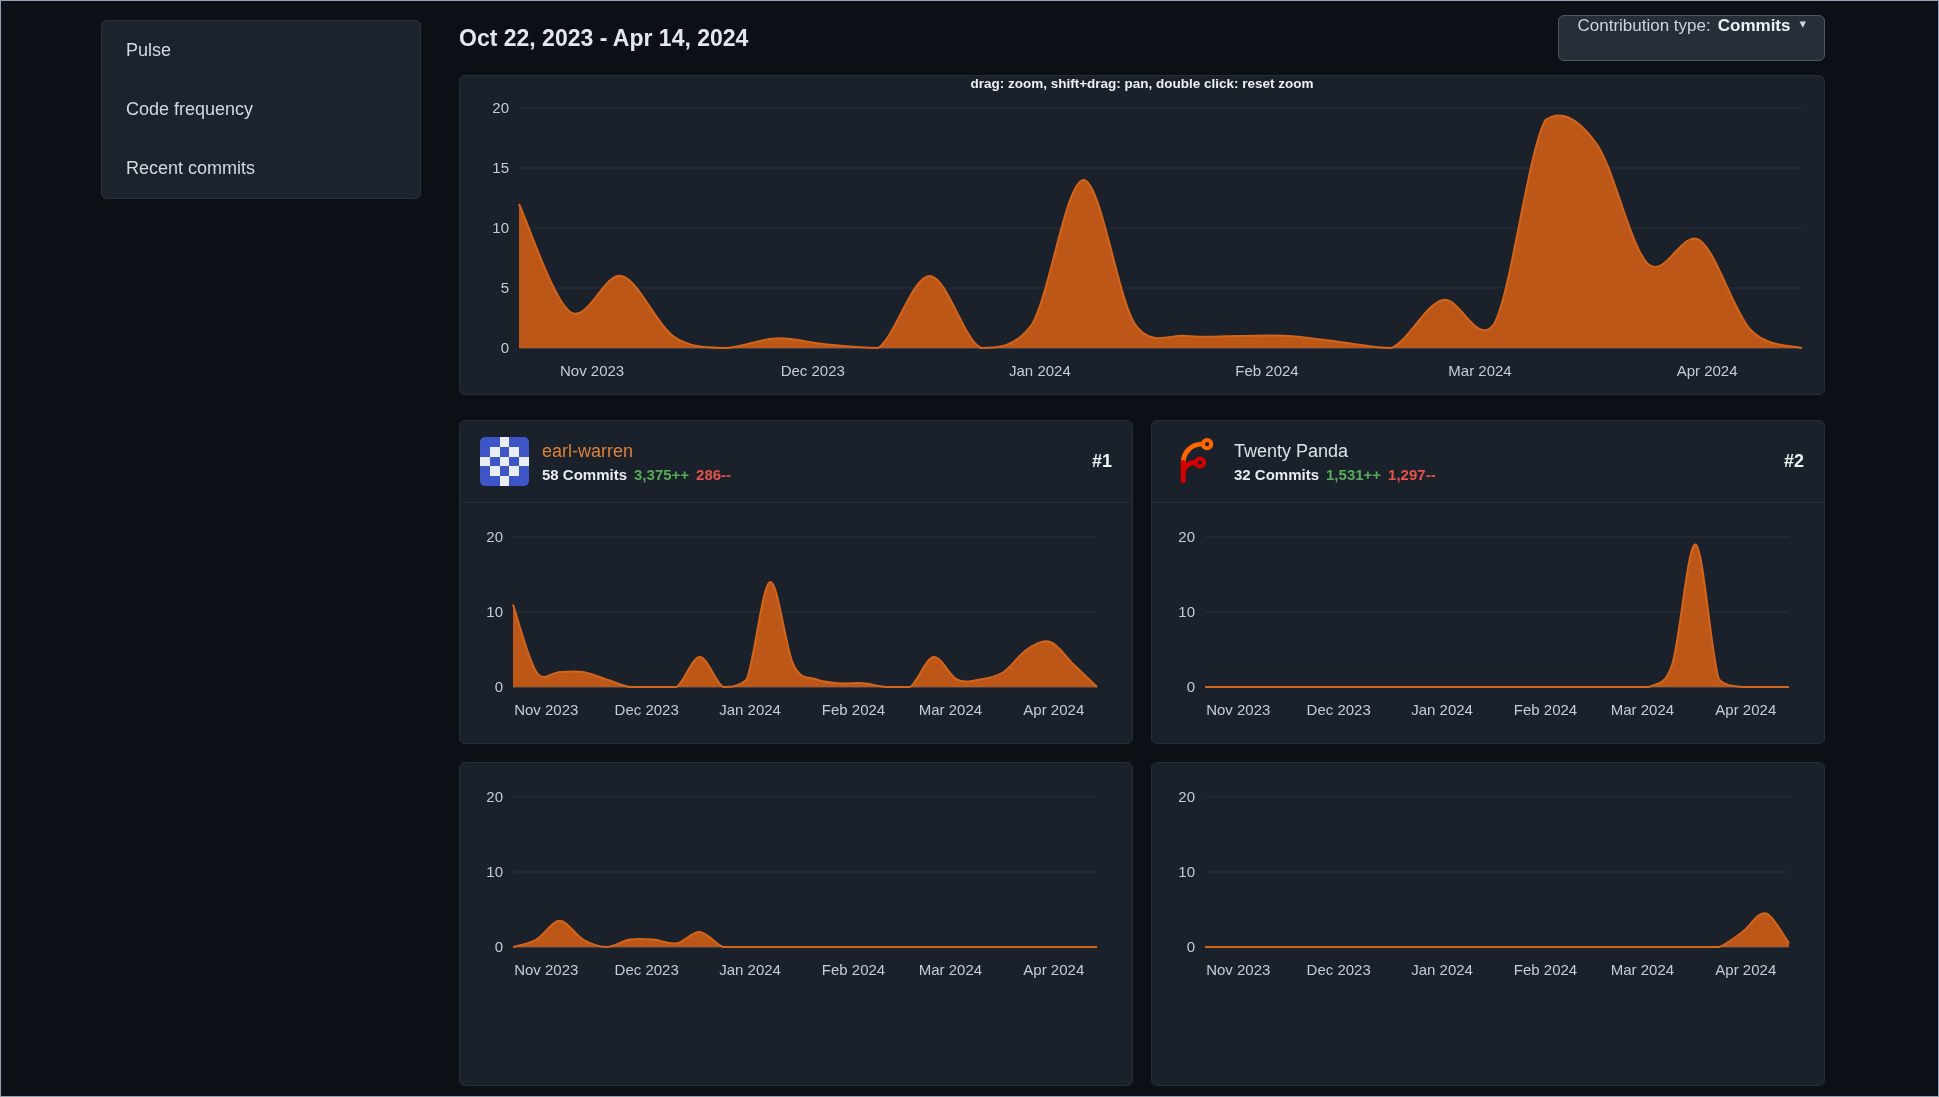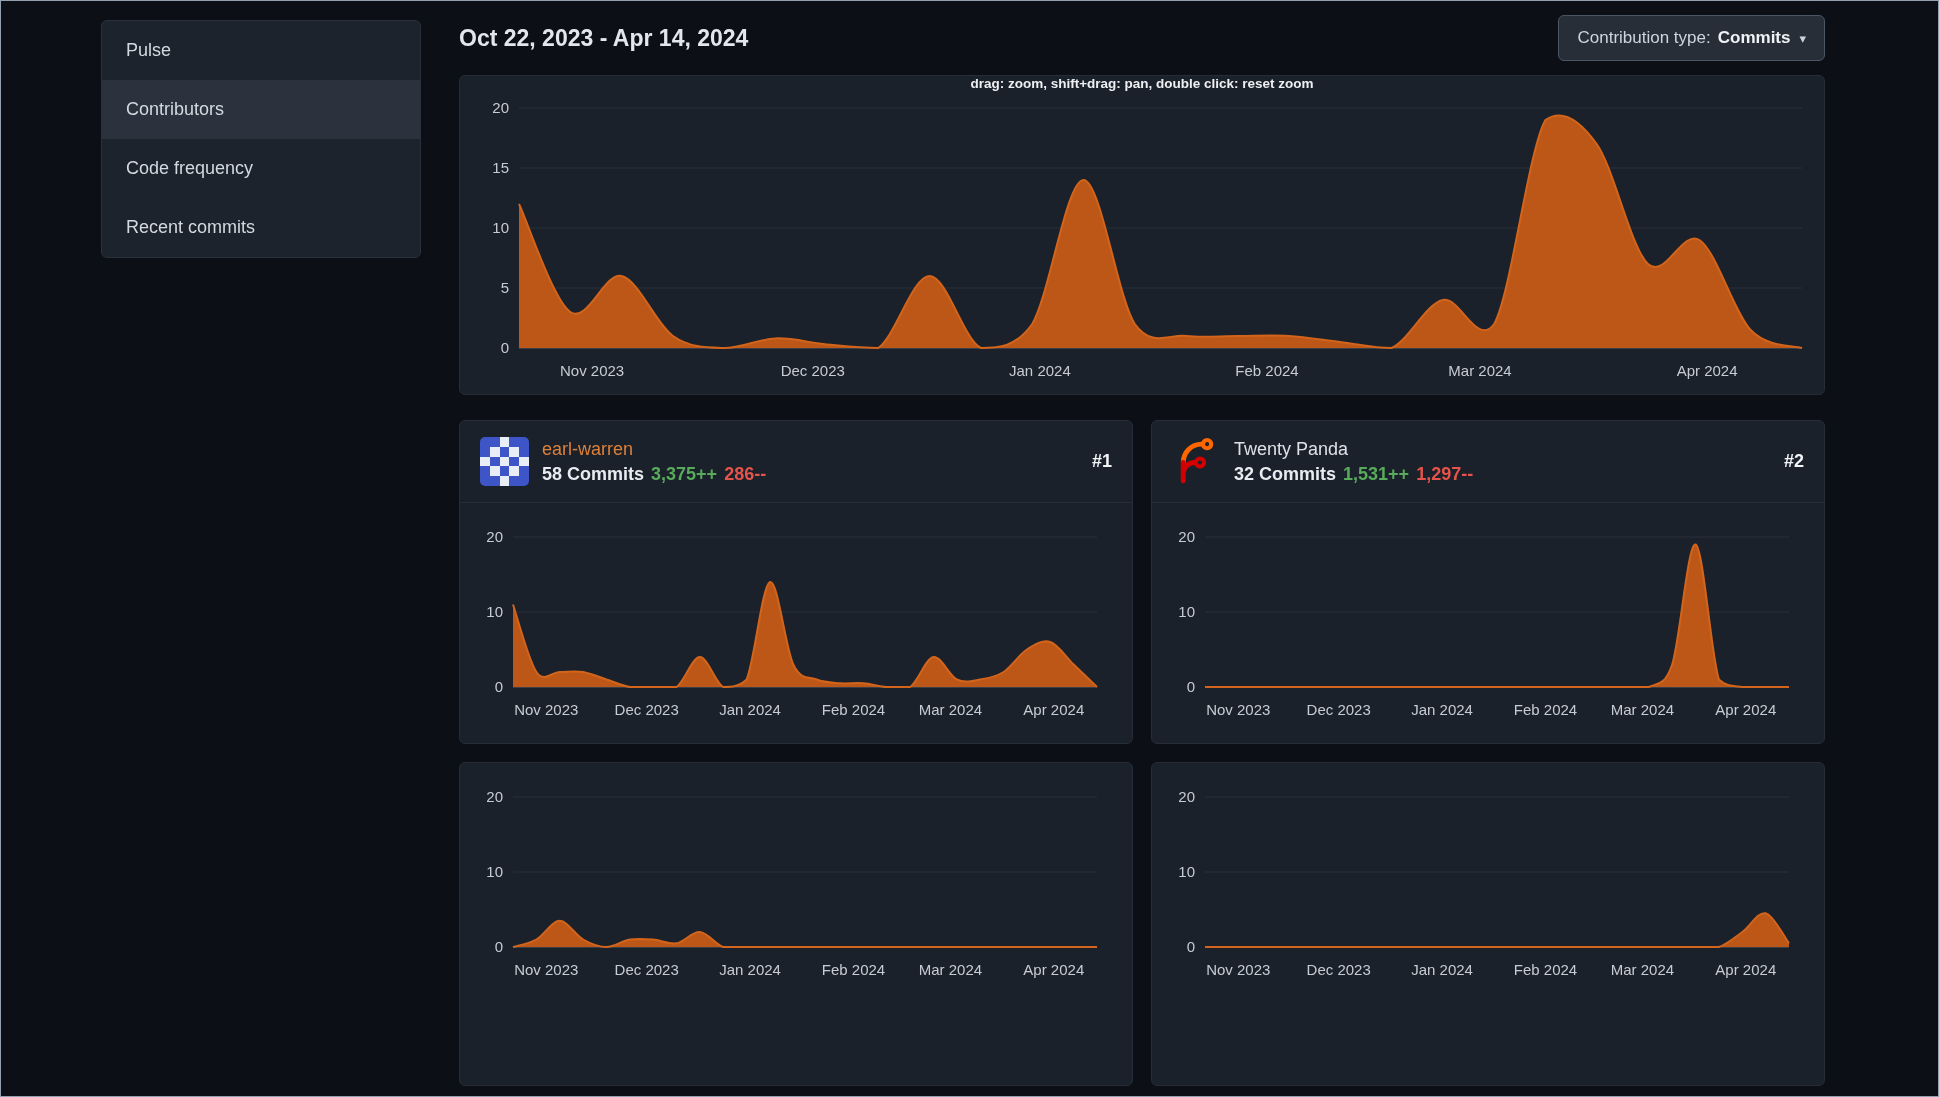--- a/index.html
+++ b/index.html
@@ -23,21 +23,21 @@
     height:59px; display:flex; align-items:center; padding:0 24px;
     font-size:18px; color:#d3d9e0; cursor:pointer;
   }
   .side-item.active { background:#2b323d; }
 
   
   .content { position:absolute; left:458px; top:0; width:1366px; }
   .topbar { height:74px; display:flex; align-items:center; justify-content:space-between; }
   .date-range { font-size:23px; font-weight:700; color:#e3e7ec; margin:0; }
   .ctype-btn {
-    height:46px; padding:0 18px; display:flex; align-items:center; gap:7px;
+    height:46px; padding:0 18px; display:flex; align-items:flex-start; gap:7px;
     background:#272e38; border:1px solid #4b5564; border-radius:6px;
     color:#ced4dc; font-size:17px; cursor:pointer; font-family:inherit;
   }
   .ctype-btn b { color:#eef1f5; }
   .caret { font-size:13px; color:#cdd3db; margin-left:2px; }
 
   .panel {
     background:#1b212a; border:1px solid #262d37; border-radius:6px;
   }
   .main-panel { height:320px; overflow:hidden; }
@@ -53,33 +53,32 @@
     grid-template-columns:674px 674px; gap:18px 18px;
   }
   .card { height:324px; overflow:hidden; }
   .card-head {
     height:82px; display:flex; align-items:center; padding:0 20px;
     border-bottom:1px solid #262d37;
   }
   .avatar { width:49px; height:49px; border-radius:5px; overflow:hidden; flex:none; margin-right:13px; display:block; }
   .who { display:flex; flex-direction:column; gap:4px; min-width:0;justify-content:center; }
   .uname { font-size:18px; text-decoration:none; cursor:pointer; }
-  .stats { display:flex; gap:7px; font-size:18px; font-weight:bold; color:#e8ecf0; }
+  .stats { display:flex; gap:7px; font-size:15px; font-weight:bold; color:#e8ecf0; }
   .adds { color:#57ab5a; }
   .dels { color:#e5534b; }
   .rank { margin-left:auto; font-size:18px; font-weight:bold; color:#f2f5f8; }
 </style>
 </head>
 <body>
 
 <div class="page">
 
   <aside class="sidebar">
     <div class="side-item">Pulse</div>
-    <div class="side-item active">Contributors</div>
     <div class="side-item">Code frequency</div>
     <div class="side-item">Recent commits</div>
   </aside>
 
   <main class="content">
 
     <div class="topbar">
       <h2 class="date-range">Oct 22, 2023 - Apr 14, 2024</h2>
       <button class="ctype-btn">
         <span>Contribution type:</span>

